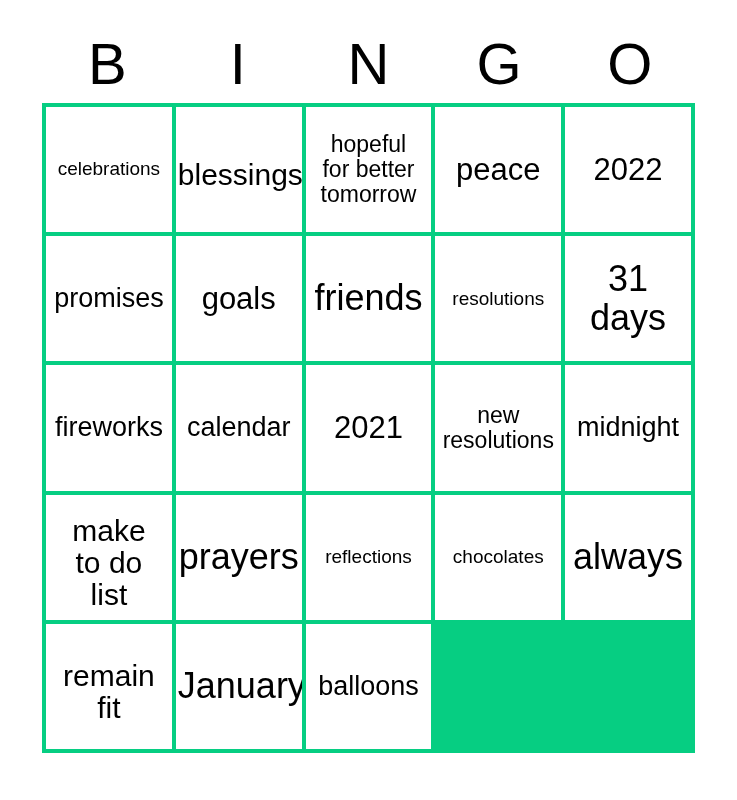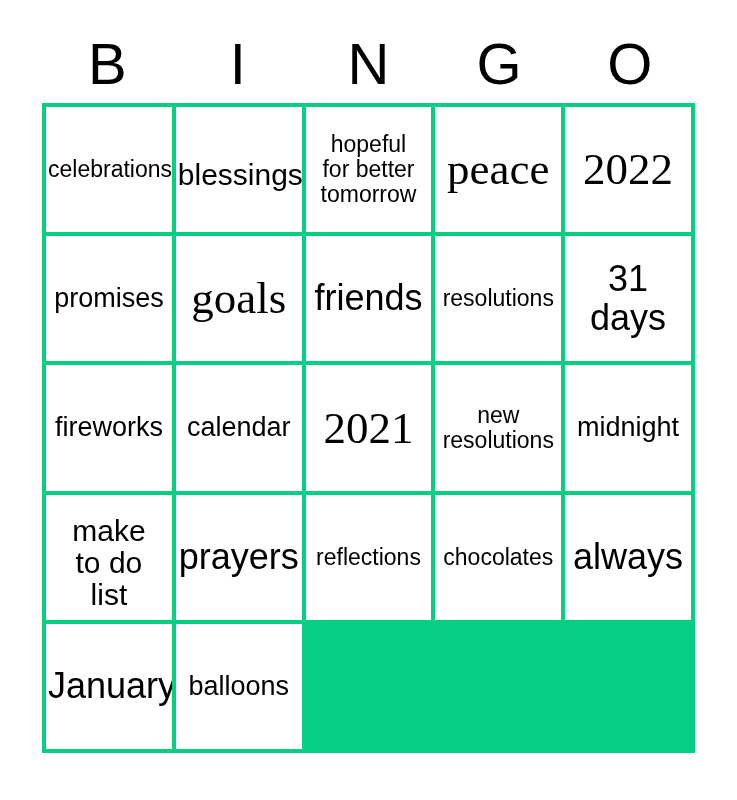--- a/index.html
+++ b/index.html
@@ -73,26 +73,26 @@
   .cell-text {
     display: block;
     width: 100%;
     line-height: 1.08;
     white-space: pre-line;
     font-weight: 400;
   }
 
   
   .fs-xs   { font-size: 18px; }
-  .fs-sm   { font-size: 23px; }
+  .fs-sm   { font-size: 19px; }
   .fs-md   { font-size: 23px; }
   .fs-lg   { font-size: 27px; }
   .fs-xl   { font-size: 30px; margin-top: 12px; }
   .fs-xxl  { font-size: 36px; }
-  .fs-huge { font-size: 45px; font-family: Liberation Serif, serif; }
+  .fs-huge { font-size: 31px; }
 </style>
 </head>
 <body>
 
 <div class="card">
 
   <div class="header-row">
     <div class="header-letter">B</div>
     <div class="header-letter">I</div>
     <div class="header-letter">N</div>
@@ -166,20 +166,24 @@
         <span class="cell-text fs-sm">reflections</span>
       </div>
     <div class="cell">
         <span class="cell-text fs-sm">chocolates</span>
       </div>
 
     <div class="cell">
         <span class="cell-text fs-xxl">always</span>
       </div>
     <div class="cell">
+        <span class="cell-text fs-xl">remain
+fit</span>
+      </div>
+    <div class="cell">
         <span class="cell-text fs-xxl">January</span>
       </div>
     <div class="cell">
         <span class="cell-text fs-lg">balloons</span>
       </div>
 
   </div>
 </div>
 
 </body></html>

